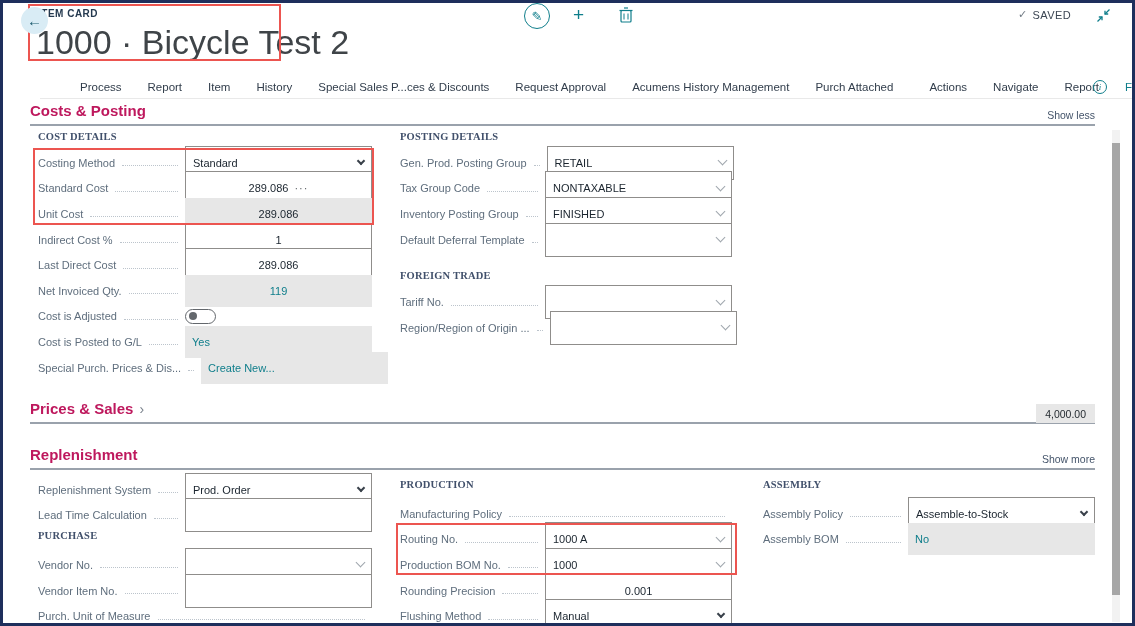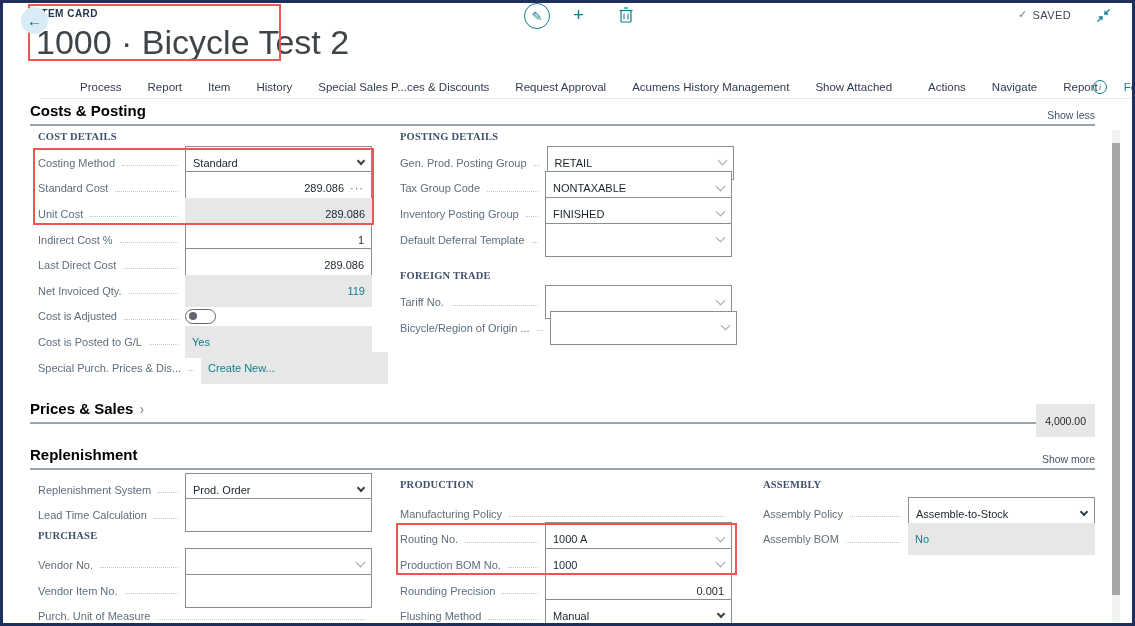--- a/index.html
+++ b/index.html
@@ -27,39 +27,39 @@
   #menubar { position:absolute; left:0; top:76px; width:1135px; height:23px; border-bottom:1px solid #e9e9e9;
     display:flex; align-items:center; padding-left:40px; gap:26px; font-size:11.5px; color:#313d4b;margin-left:40px; }
   #menubar .mitem { cursor:pointer; white-space:nowrap; }
   #menubar .mdivider { width:1px; height:15px; background:#c9c9c9; margin:0 -8px; }
   #menubar .teal { color:#0f7e8b; }
   #menu-info { position:absolute; right:28px; top:80px; width:14px; height:14px; border:1px solid #0f7e8b; border-radius:50%;
     color:#0f7e8b; font-size:9px; font-style:italic; display:flex; align-items:center; justify-content:center; cursor:pointer; font-family:"Liberation Serif", serif;}
 
   
   .section-bar { position:absolute; left:30px; width:1065px; height:24px; border-bottom:2px solid #9aa2ac; }
-  .section-title { font-size:15px; font-weight:bold; color:#000000; }
+  .section-title { font-size:15px; font-weight:bold; color:#be185d; }
   .show-toggle { position:absolute; right:0; top:7px; font-size:10.5px; color:#44546a; cursor:pointer; }
   .sec-chev { color:#7a828c; font-size:14px; font-weight:normal; margin-left:6px; }
   #sec-costs   { top:102px; }
   #sec-prices  { top:400px; }
   #sec-repl    { top:446px; }
-  #prices-amount { position:absolute; right:0; top:4px; height:33px; background:#e7e7e7; padding:8px 9px;
+  #prices-amount { position:absolute; right:0; top:4px; height:19px; background:#e7e7e7; padding:8px 9px;
     display:flex; align-items:center; font-size:10.5px; color:#252b31; cursor:pointer;}
 
   
   .fgroup { position:absolute; }
   .grp-heading { font-size:10.5px; font-weight:bold; color:#41506b; letter-spacing:.2px; height:19px;font-family:Liberation Serif, serif; }
   .frow { display:flex; align-items:center; height:25.6px; }
   .flabel { font-size:11px; color:#5f6e7d; white-space:nowrap; }
   .leader { flex:1; border-bottom:1px dotted #bcc4cc; margin:0 7px; transform:translateY(3px); min-width:6px;}
   .ctrl { width:187px; height:20px; flex:none; border:1px solid #8f8d8b; background:#fff;
     display:flex; align-items:center; padding:16px 7px; font-size:11px; color:#1a242e; cursor:pointer; }
   .ctrl.combo { justify-content:space-between; }
-  .ctrl.num { justify-content:flex-end; }
+  .ctrl.num { justify-content:center; }
   .ctrl.flat { background:#e7e7e7; border:none; }
   .ctrl.bare { border:none; background:none; padding:0; cursor:default;}
   .link { color:#0f7e8b; }
   .chev { width:6px; height:6px; border-right:2px solid #39414a; border-bottom:2px solid #39414a;
     transform:rotate(45deg); margin-top:-4px; flex:none;}
   .chev.light { border-right-width:1px; border-bottom-width:1px; border-color:#9fa6ad; width:7px; height:7px; }
   .assist { color:#5f6468; margin-left:6px; letter-spacing:1px;}
   .toggle { width:31px; height:15px; border:1px solid #63676c; border-radius:8px; background:#fff; position:relative; cursor:pointer;}
   .toggle .knob { position:absolute; left:3px; top:2.5px; width:8px; height:8px; border-radius:50%; background:#63676c; }
 
@@ -116,21 +116,21 @@
 </div>
 
 <div id="menubar">
   <span class="mitem">Process</span>
   <span class="mitem">Report</span>
   <span class="mitem">Item</span>
   <span class="mitem">History</span>
   <span class="mitem">Special Sales P...ces &amp; Discounts</span>
   <span class="mitem">Request Approval</span>
   <span class="mitem">Acumens History Management</span>
-  <span class="mitem">Show Attached</span>
+  <span class="mitem">Purch Attached</span>
   <span class="mdivider"></span>
   <span class="mitem">Actions</span>
   <span class="mitem">Navigate</span>
   <span class="mitem">Report</span>
   <span class="mitem teal">Fewer options</span>
 </div>
 <div id="menu-info">
     <span>i</span>
   </div>
 
@@ -263,21 +263,21 @@
   <div class="frow">
     <span class="flabel">Tariff No.</span>
       <span class="leader"></span>
     <div class="ctrl combo">
       <span></span>
       <span class="chev light"></span>
     </div>
   </div>
 
   <div class="frow">
-    <span class="flabel">Bicycle/Region of Origin ...</span>
+    <span class="flabel">Region/Region of Origin ...</span>
       <span class="leader"></span>
     <div class="ctrl combo">
       <span></span>
       <span class="chev light"></span>
     </div>
   </div>
 </div>
 
 <div class="section-bar" id="sec-prices">
   <span class="section-title">Prices &amp; Sales</span><span class="sec-chev">›</span>

